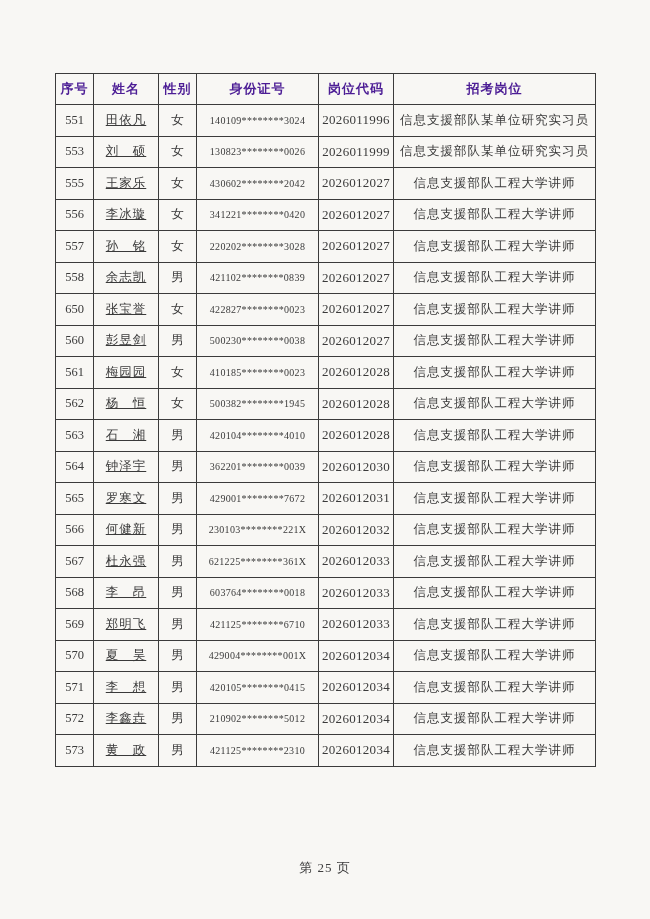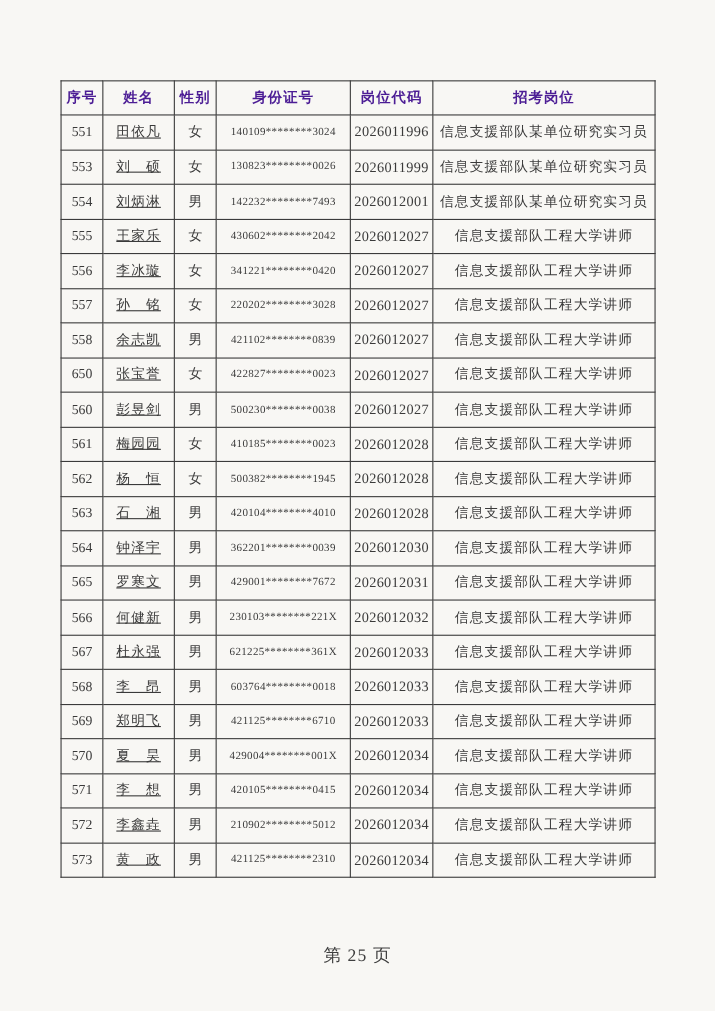--- a/index.html
+++ b/index.html
@@ -49,21 +49,21 @@
   td.col-name { letter-spacing: 1px; text-decoration: underline; }
   td.col-id_number { font-size: 10px; letter-spacing: 0.3px; }
   td.col-job_code { font-size: 13px; letter-spacing: 0.3px; }
   td.col-job_title { letter-spacing: 1px; }
   .page-footer {
     position: absolute;
     top: 859px;
     left: 0;
     width: 100%;
     text-align: center;
-    font-size: 16px;
+    font-size: 13px;
     color: #3f3f3f;
     letter-spacing: 1px;
   }
 </style>
 </head>
 <body>
 
 <div class="table-wrap">
   <table>
     <colgroup>
@@ -95,28 +95,20 @@
         </tr>
         <tr>
           <td class="col-index">553</td>
           <td class="col-name">刘　硕</td>
           <td class="col-gender">女</td>
           <td class="col-id_number">130823********0026</td>
           <td class="col-job_code">2026011999</td>
           <td class="col-job_title">信息支援部队某单位研究实习员</td>
         </tr>
         <tr>
-          <td class="col-index">554</td>
-          <td class="col-name">刘炳淋</td>
-          <td class="col-gender">男</td>
-          <td class="col-id_number">142232********7493</td>
-          <td class="col-job_code">2026012001</td>
-          <td class="col-job_title">信息支援部队某单位研究实习员</td>
-        </tr>
-        <tr>
           <td class="col-index">555</td>
           <td class="col-name">王家乐</td>
           <td class="col-gender">女</td>
           <td class="col-id_number">430602********2042</td>
           <td class="col-job_code">2026012027</td>
           <td class="col-job_title">信息支援部队工程大学讲师</td>
         </tr>
         <tr>
           <td class="col-index">556</td>
           <td class="col-name">李冰璇</td>

